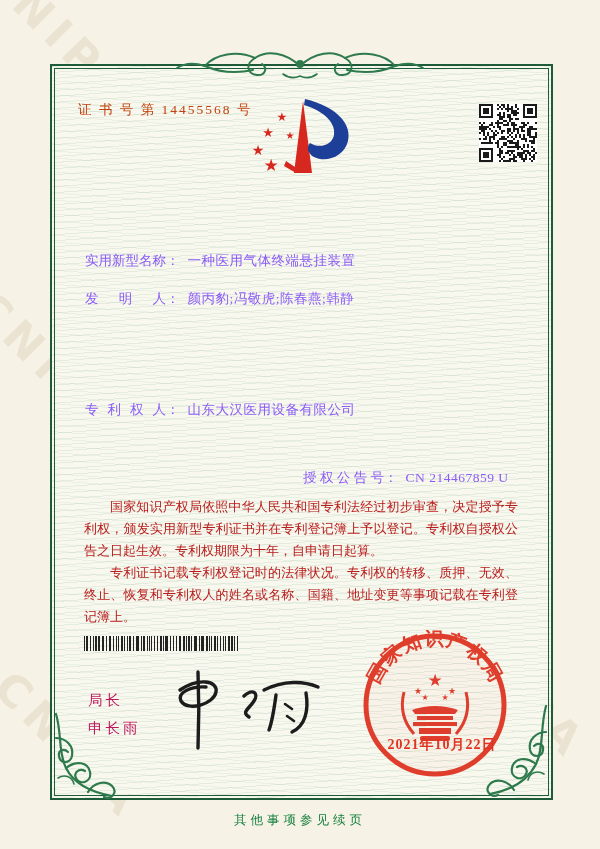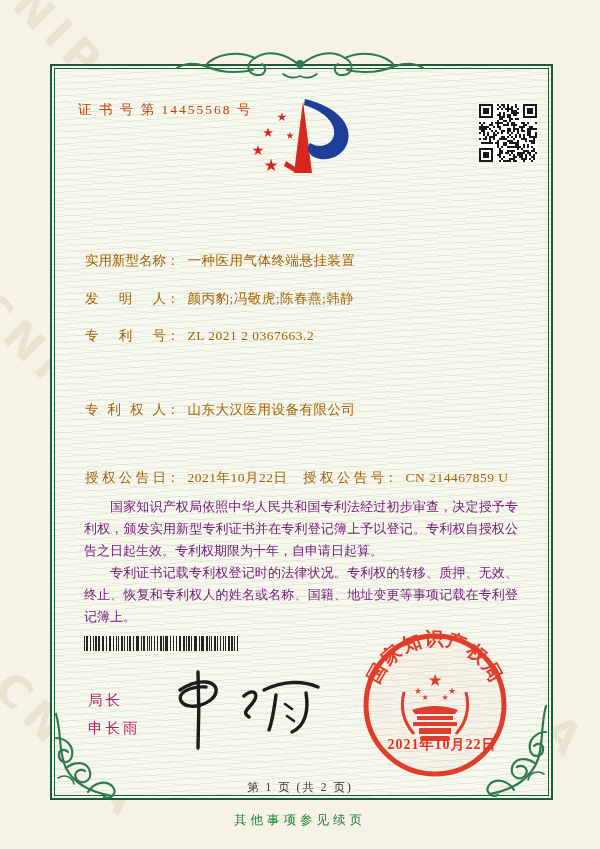--- a/index.html
+++ b/index.html
@@ -16,28 +16,28 @@
          border:2.5px solid #1d5b39;box-sizing:border-box;z-index:2;
          background:
           repeating-linear-gradient(176deg, rgba(110,165,125,.14) 0 1px, rgba(0,0,0,0) 1px 6px),
           repeating-linear-gradient(184deg, rgba(110,165,125,.10) 0 1px, rgba(0,0,0,0) 1px 7px),
           #f8f8ef;}
   .frame::before{content:"";position:absolute;inset:2px;border:1px solid #1d5b39;}
   .content{position:absolute;inset:0;z-index:3;}
   .certno{left:78px;top:101px;font-size:13.5px;letter-spacing:2px;color:#c2410c;}
   .title{left:0;right:0;top:182px;text-align:center;font-size:30px;font-weight:bold;
          letter-spacing:5px;color:#171717;}
-  .frow{position:absolute;left:85px;right:55px;font-size:13.5px;color:#a16207;white-space:nowrap;}
+  .frow{position:absolute;left:85px;right:55px;font-size:13.5px;color:#8b5cf6;white-space:nowrap;}
   .flabel{display:inline-block;width:81px;text-align:justify;text-align-last:justify;
           vertical-align:bottom;}
   .fcolon{margin-right:8px;}
   .fvalue{letter-spacing:.5px;}
   .pair2{position:absolute;left:218px;top:0;}
   .bodytext{position:absolute;left:84px;width:434px;top:496px;font-size:13px;
-            line-height:22px;color:#701a75;text-align:justify;}
+            line-height:22px;color:#b91c1c;text-align:justify;}
   .bodytext p{margin:0;text-indent:2em;}
   .officer{position:absolute;left:88px;top:686px;font-size:14.5px;letter-spacing:3px;
            color:#be185d;line-height:28px;}
   .sealdate{position:absolute;left:368px;top:736px;width:148px;text-align:center;
             font-size:14px;font-weight:bold;color:#e03420;letter-spacing:1px;z-index:5;}
   .pageinfo{position:absolute;left:0;right:0;top:780px;text-align:center;
             font-size:11.5px;letter-spacing:2px;color:#3a352e;z-index:4;}
   .contnote{position:absolute;left:0;right:0;top:812px;text-align:center;
             font-size:12.5px;letter-spacing:4px;color:#15803d;z-index:2;}
   svg{display:block;}
@@ -397,30 +397,24 @@
     </g>
   </svg>
 
 
   <div class="frow" style="top:252px">
     <span class="flabel">实用新型名称</span><span class="fcolon">：</span><span class="fvalue">一种医用气体终端悬挂装置</span>
   </div>
   <div class="frow" style="top:290px">
     <span class="flabel">发明人</span><span class="fcolon">：</span><span class="fvalue">颜丙豹;冯敬虎;陈春燕;韩静</span>
   </div>
-  <div class="frow" style="top:327px">
-    <span class="flabel">专利号</span><span class="fcolon">：</span><span class="fvalue">ZL 2021 2 0367663.2</span>
-  </div>
   <div class="frow" style="top:401px">
     <span class="flabel">专利权人</span><span class="fcolon">：</span><span class="fvalue">山东大汉医用设备有限公司</span>
   </div>
   <div class="frow" style="top:469px">
-    <span>
-      <span class="flabel">授权公告日</span><span class="fcolon">：</span><span class="fvalue">2021年10月22日</span>
-    </span>
     <span class="pair2">
       <span class="flabel">授权公告号</span><span class="fcolon">：</span><span class="fvalue">CN 214467859 U</span>
     </span>
   </div>
 
   <div class="bodytext">
     <p>国家知识产权局依照中华人民共和国专利法经过初步审查，决定授予专利权，颁发实用新型专利证书并在专利登记簿上予以登记。专利权自授权公告之日起生效。专利权期限为十年，自申请日起算。</p>
     <p>专利证书记载专利权登记时的法律状况。专利权的转移、质押、无效、终止、恢复和专利权人的姓名或名称、国籍、地址变更等事项记载在专利登记簿上。</p>
   </div>
 
@@ -515,16 +509,15 @@
       <rect x="57" y="86" width="36" height="4"></rect>
       <rect x="53" y="92" width="44" height="4"></rect>
       <rect x="59" y="98" width="32" height="6"></rect>
       <path d="M44,62 Q38,86 54,104" stroke="#dd2f1e" stroke-width="3" fill="none"></path>
       <path d="M106,62 Q112,86 96,104" stroke="#dd2f1e" stroke-width="3" fill="none"></path>
       <rect x="60" y="106" width="30" height="5" rx="2"></rect>
     </g>
   </svg>
   <div class="sealdate">2021年10月22日</div>
 
-  <div class="pageinfo">第 1 页 (共 2 页)</div>
 </div>
 
 <div class="contnote">其他事项参见续页</div>
 
 </body></html>

